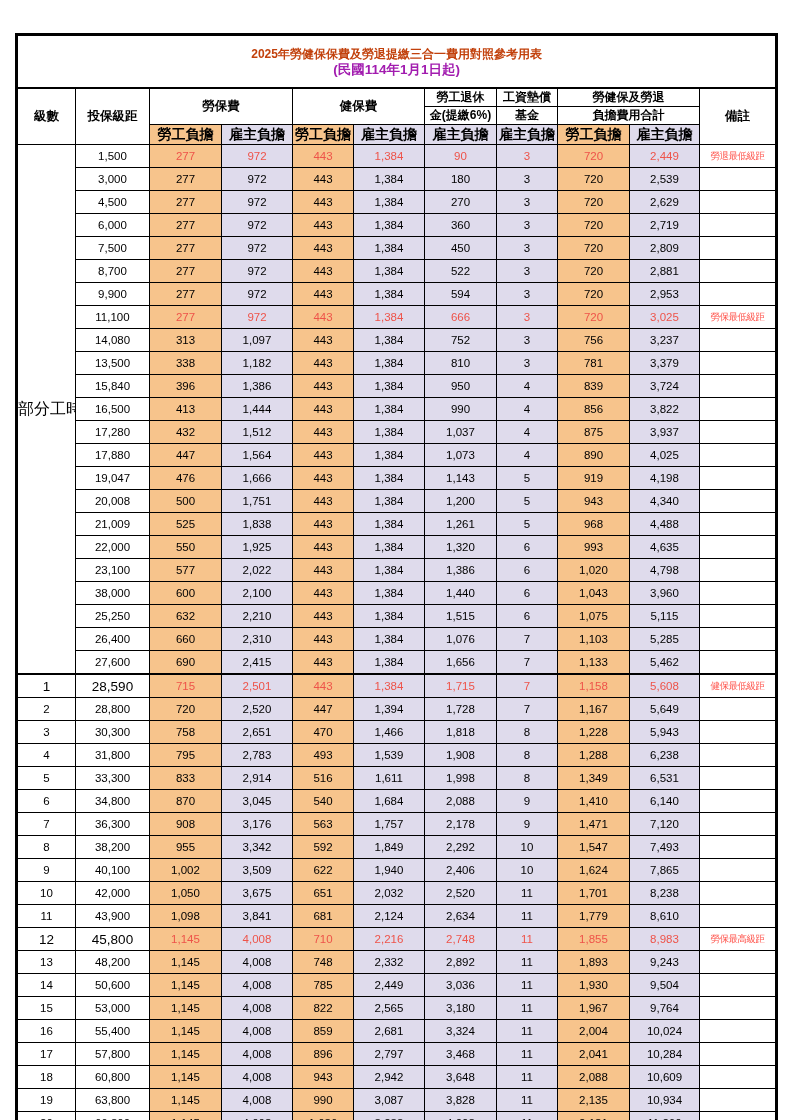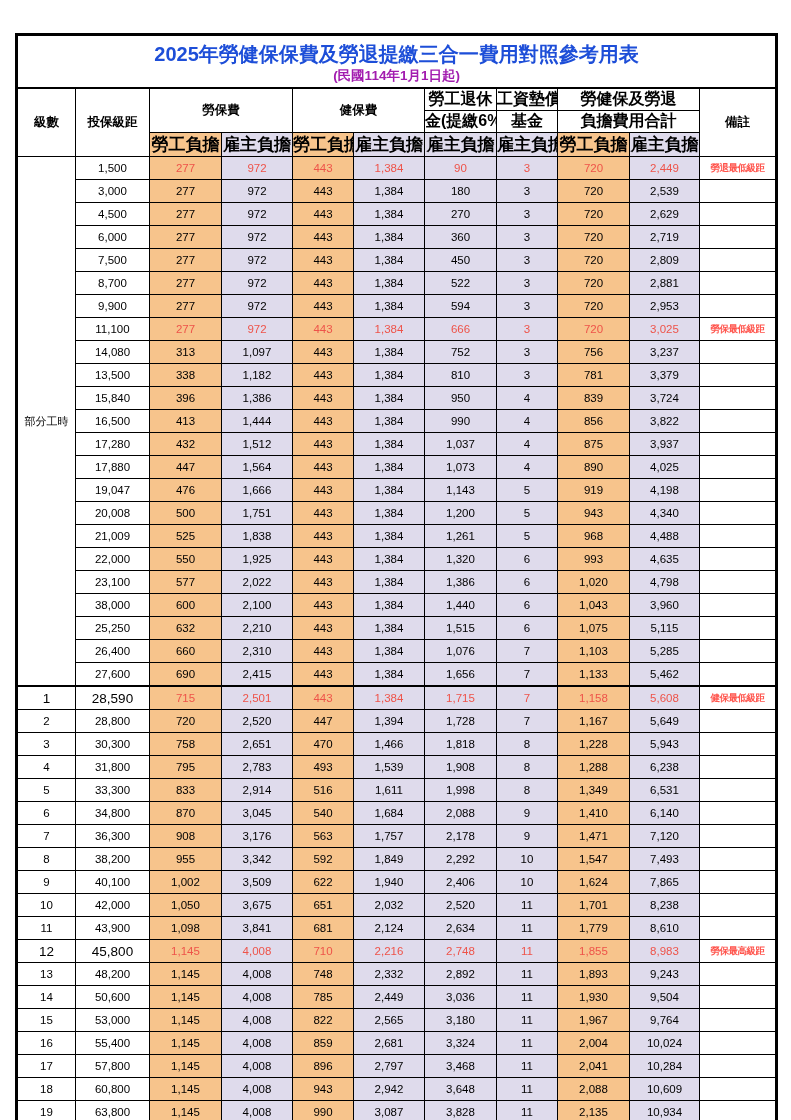--- a/index.html
+++ b/index.html
@@ -21,36 +21,36 @@
     border: 1.6px solid var(--border, #000);
     padding: 0;
     text-align: center;
     vertical-align: middle;
     overflow: hidden;
     white-space: nowrap;
   }
 
   
   tr.title-row td { height: 51px; border-bottom: 2.5px solid var(--border,#000); }
-  .t1 { font-size: 20px; font-weight: bold; color: #1d4ed8; line-height: 1.5; }
+  .t1 { font-size: 12px; font-weight: bold; color: #c2410c; line-height: 1.5; }
   .t2 { font-size: 13.5px; font-weight: bold; color: #a21caf; line-height: 1.1; }
 
   
-  tr.h1 th, tr.h2 th { height: 17px; font-size: 16px; font-weight: 600; color: #000; background: #fff; }
-  tr.h3 th { height: 19px; font-size: 17px; font-weight: 600; color: #000; }
+  tr.h1 th, tr.h2 th { height: 17px; font-size: 12px; font-weight: 600; color: #000; background: #fff; }
+  tr.h3 th { height: 19px; font-size: 14px; font-weight: 600; color: #000; }
   tr.h1 th.span3, tr.h1 th.span2 { font-size: 12.5px; }
   th.w3 { background: var(--worker-bg); }
   th.e3 { background: var(--employer-bg); }
 
   
   tbody td { height: 22px; font-size: 11.5px; color: #000; background: #fff; }
   td.w { background: var(--worker-bg); }
   td.e { background: var(--employer-bg); }
-  td.c-remark { font-size: 9.5px; color: var(--remark-red); font-weight: 700; letter-spacing: -0.5px; }
-  td.c-level.part { font-size: 11px; letter-spacing: 0; text-align: center; }
+  td.c-remark { font-size: 9.5px; color: var(--remark-red); font-weight: 400; letter-spacing: -0.5px; }
+  td.c-level.part { font-size: 16px; letter-spacing: 0; text-align: center; }
   tr.hl td.w, tr.hl td.e { color: var(--hl-red); }
   tr.big td.c-level, tr.big td.c-bracket { font-size: 13.5px; }
   tr.sect td { border-top: 2.6px solid var(--border,#000); }
 </style>
 </head>
 <body>
 
 <div class="page">
   <table class="premium">
     <colgroup>

